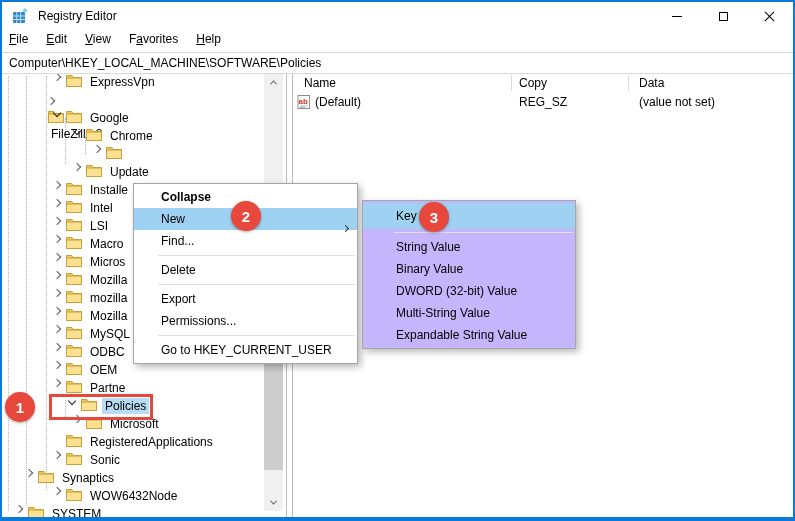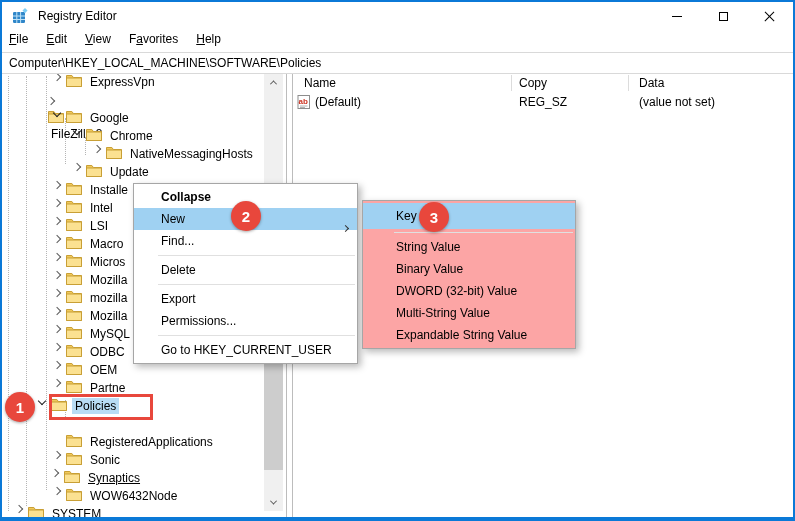--- a/index.html
+++ b/index.html
@@ -64,21 +64,21 @@
   .lr-type{position:absolute;left:226px;top:2px}
   .lr-data{position:absolute;left:346px;top:2px}
   
   .cmenu{position:absolute;left:133px;top:183px;width:225px;background:#fff;border:1px solid #a6a6a6;padding:2px 0;z-index:35;box-shadow:3px 3px 7px rgba(0,0,0,.28)}
   .cm-item{position:relative;height:22px;line-height:22px;font-size:12px;padding-left:27px;color:#000;white-space:nowrap}
   .cm-item.bold{font-weight:bold}
   .cm-item.hl{background:var(--menu-highlight)}
   .sub-arrow{position:absolute;right:9px;top:8px}
   .menu-sep{height:1px;background:#e0e0e0;margin:3px 2px 3px 24px}
   
-  .smenu{position:absolute;left:362px;top:200px;width:214px;background:#fca5a5;border:1px solid #a6a6a6;padding:2px 0;z-index:40;box-shadow:3px 3px 7px rgba(0,0,0,.28)}
+  .smenu{position:absolute;left:362px;top:200px;width:214px;background:#c4b5fd;border:1px solid #a6a6a6;padding:2px 0;z-index:40;box-shadow:3px 3px 7px rgba(0,0,0,.28)}
   .sm-item{height:22px;line-height:22px;font-size:12px;padding-left:33px;color:#000;white-space:nowrap}
   .sm-item.hl{background:var(--menu-highlight);height:26px;line-height:26px}
   .smenu .menu-sep{margin-left:31px}
   
   .redbox{position:absolute;left:49px;top:394px;width:104px;height:26px;border:3px solid var(--annotation-red);z-index:55}
   .callout{position:absolute;width:30px;height:30px;border-radius:50%;background:var(--annotation-red);color:#fff;
     font-size:15px;font-weight:bold;display:flex;align-items:center;justify-content:center;z-index:60;box-shadow:0 1px 3px rgba(0,0,0,.35)}
   .c1{left:5px;top:392px}.c2{left:231px;top:201px}.c3{left:419px;top:202px}
 </style>
 </head>
@@ -180,21 +180,20 @@
         <div class="tree-row" style="top: 72px; padding-left: 86px;">
           <span class="arrow">
             <i class="chev right"></i>
           </span>
           <span class="ficon">
             <svg width="16" height="13" viewBox="0 0 16 13">
               <path d="M0.5 1.5 h5.4 l1.5 2 H15.5 v9 H0.5 z" fill="#f0c95c" stroke="#c89f35" stroke-width="1"></path>
               <path d="M0.5 4 H15.5 v8.5 H0.5 z" fill="#fbe191" stroke="#c89f35" stroke-width="1"></path>
             </svg>
           </span>
-          <span class="tree-label">NativeMessagingHosts</span>
         </div>
         <div class="tree-row" style="top: 90px; padding-left: 66px;">
           <span class="arrow">
             <i class="chev right"></i>
           </span>
           <span class="ficon">
             <svg width="16" height="13" viewBox="0 0 16 13">
               <path d="M0.5 1.5 h5.4 l1.5 2 H15.5 v9 H0.5 z" fill="#f0c95c" stroke="#c89f35" stroke-width="1"></path>
               <path d="M0.5 4 H15.5 v8.5 H0.5 z" fill="#fbe191" stroke="#c89f35" stroke-width="1"></path>
             </svg>
@@ -338,31 +337,43 @@
             <i class="chev right"></i>
           </span>
           <span class="ficon">
             <svg width="16" height="13" viewBox="0 0 16 13">
               <path d="M0.5 1.5 h5.4 l1.5 2 H15.5 v9 H0.5 z" fill="#f0c95c" stroke="#c89f35" stroke-width="1"></path>
               <path d="M0.5 4 H15.5 v8.5 H0.5 z" fill="#fbe191" stroke="#c89f35" stroke-width="1"></path>
             </svg>
           </span>
           <span class="tree-label">Partne</span>
         </div>
-        <div class="tree-row" style="top: 324px; padding-left: 31px;">
+        <div class="tree-row" style="top: 324px; padding-left: 61px;">
           <span class="arrow">
             <i class="chev down"></i>
           </span>
           <span class="ficon">
             <svg width="16" height="13" viewBox="0 0 16 13">
               <path d="M0.5 1.5 h5.4 l1.5 2 H15.5 v9 H0.5 z" fill="#f0c95c" stroke="#c89f35" stroke-width="1"></path>
               <path d="M0.5 4 H15.5 v8.5 H0.5 z" fill="#fbe191" stroke="#c89f35" stroke-width="1"></path>
             </svg>
           </span>
           <span class="tree-label sel">Policies</span>
+        </div>
+        <div class="tree-row" style="top: 342px; padding-left: 66px;">
+          <span class="arrow">
+            <i class="chev right"></i>
+          </span>
+          <span class="ficon">
+            <svg width="16" height="13" viewBox="0 0 16 13">
+              <path d="M0.5 1.5 h5.4 l1.5 2 H15.5 v9 H0.5 z" fill="#f0c95c" stroke="#c89f35" stroke-width="1"></path>
+              <path d="M0.5 4 H15.5 v8.5 H0.5 z" fill="#fbe191" stroke="#c89f35" stroke-width="1"></path>
+            </svg>
+          </span>
+          <span class="tree-label">Microsoft</span>
         </div>
         <div class="tree-row" style="top: 360px; padding-left: 46px;">
           <span class="arrow"></span>
           <span class="ficon">
             <svg width="16" height="13" viewBox="0 0 16 13">
               <path d="M0.5 1.5 h5.4 l1.5 2 H15.5 v9 H0.5 z" fill="#f0c95c" stroke="#c89f35" stroke-width="1"></path>
               <path d="M0.5 4 H15.5 v8.5 H0.5 z" fill="#fbe191" stroke="#c89f35" stroke-width="1"></path>
             </svg>
           </span>
           <span class="tree-label">RegisteredApplications</span>
@@ -372,21 +383,21 @@
             <i class="chev right"></i>
           </span>
           <span class="ficon">
             <svg width="16" height="13" viewBox="0 0 16 13">
               <path d="M0.5 1.5 h5.4 l1.5 2 H15.5 v9 H0.5 z" fill="#f0c95c" stroke="#c89f35" stroke-width="1"></path>
               <path d="M0.5 4 H15.5 v8.5 H0.5 z" fill="#fbe191" stroke="#c89f35" stroke-width="1"></path>
             </svg>
           </span>
           <span class="tree-label">Sonic</span>
         </div>
-        <div class="tree-row" style="top: 396px; padding-left: 44px; text-decoration: underline;">
+        <div class="tree-row" style="top: 396px; padding-left: 18px;">
           <span class="arrow">
             <i class="chev right"></i>
           </span>
           <span class="ficon">
             <svg width="16" height="13" viewBox="0 0 16 13">
               <path d="M0.5 1.5 h5.4 l1.5 2 H15.5 v9 H0.5 z" fill="#f0c95c" stroke="#c89f35" stroke-width="1"></path>
               <path d="M0.5 4 H15.5 v8.5 H0.5 z" fill="#fbe191" stroke="#c89f35" stroke-width="1"></path>
             </svg>
           </span>
           <span class="tree-label">Synaptics</span>

